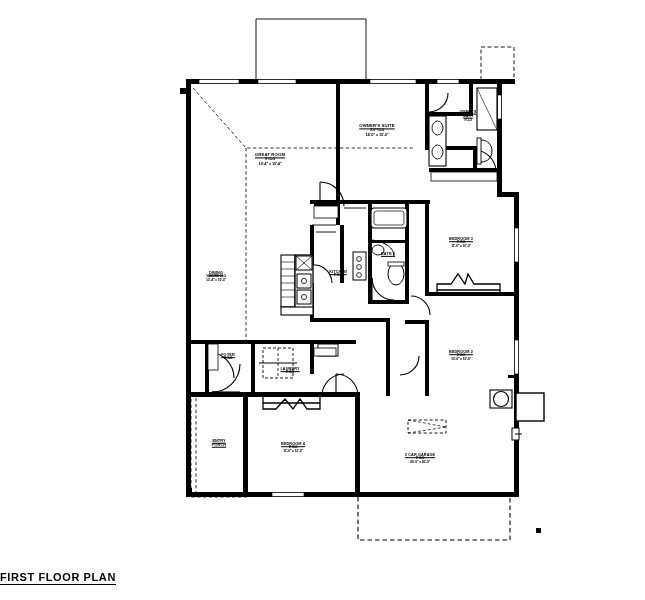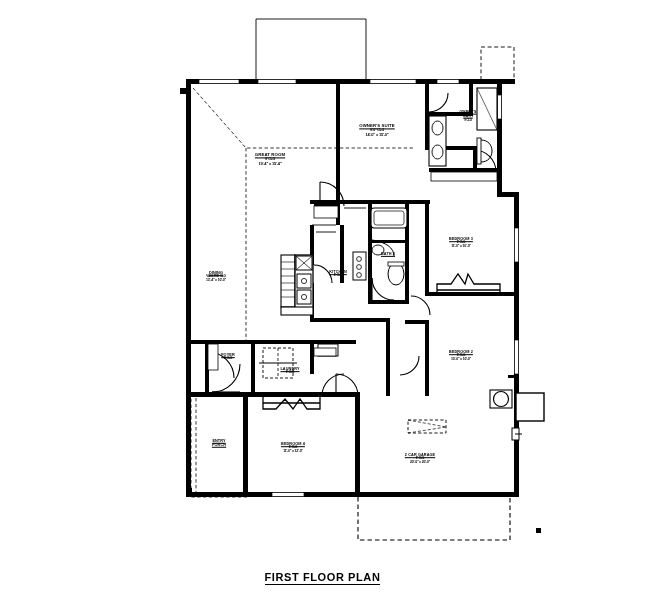--- a/index.html
+++ b/index.html
@@ -52,21 +52,21 @@
   }
   .room-label.small .rl-name { font-size: 3.8px; }
   .room-label.small .rl-ceil { font-size: 3.1px; }
   .room-label.small .rl-dim  { font-size: 3.5px; }
   .room-label.tiny .rl-name { font-size: 3.4px; }
   .room-label.tiny .rl-ceil { font-size: 2.8px; }
   #plan-title {
     position: absolute;
     left: 0;
     right: 0;
-    text-align: center;
+    text-align: left;
     color: #000000;
     font-size: 11px;
     font-weight: 700;
     letter-spacing: 0.6px;
     font-family: "Liberation Sans", sans-serif;
   }
   #plan-title .tt {
     display: inline-block;
     border-bottom: 1.4px solid #000;
     padding-bottom: 1px;

